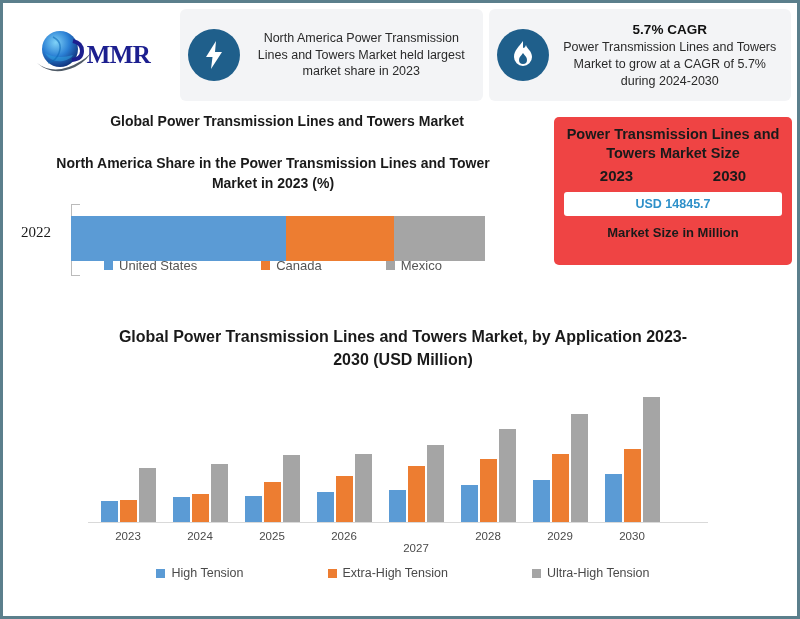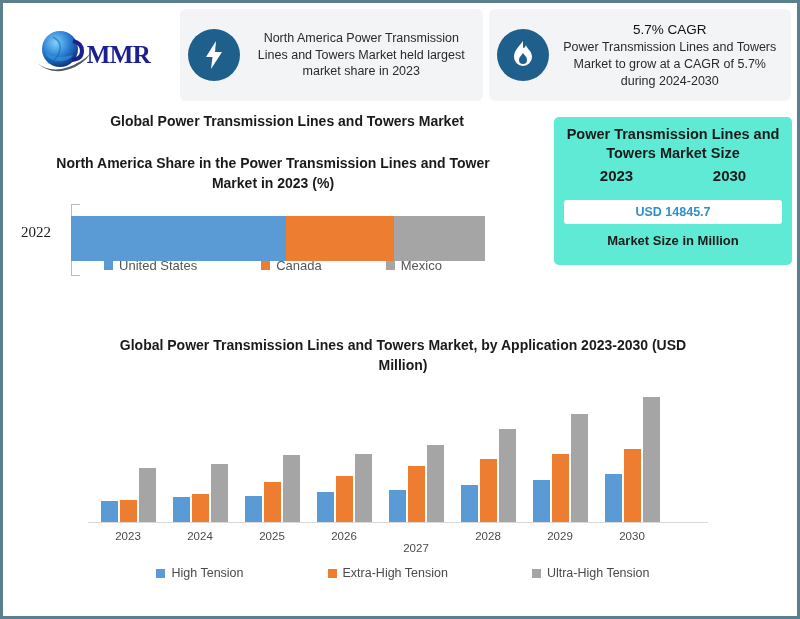--- a/index.html
+++ b/index.html
@@ -74,21 +74,21 @@
   }
   .info-text {
     flex: 1;
     text-align: center;
     font-size: 12.5px;
     line-height: 1.35;
     color: #2a2a2a;
   }
   .info-text .cagr {
     display: block;
-    font-weight: normal;
+    font-weight: bold;
     font-size: 13.5px;
     color: #111111;
   }
 
   
   .main-title {
     position: absolute;
     top: 110px;
     left: 14px;
     width: 540px;
@@ -98,21 +98,21 @@
     color: #1a1a1a;
   }
 
   
   .size-card {
     position: absolute;
     top: 114px;
     left: 551px;
     width: 238px;
     height: 148px;
-    background: #5eead4;
+    background: #ef4444;
     border-radius: 5px;
     box-sizing: border-box;
     padding: 8px 6px;
     text-align: center;
   }
   .size-card-title {
     font-size: 14.5px;
     font-weight: bold;
     color: #1a1a1a;
     line-height: 1.3;
@@ -122,21 +122,21 @@
     margin-top: 4px;
   }
   .size-years > div {
     flex: 1;
     font-size: 15px;
     font-weight: bold;
     color: #1a1a1a;
   }
   .size-values {
     display: flex;
-    margin-top: 16px;
+    margin-top: 8px;
     gap: 12px;
     padding: 0 4px;
   }
   .size-values > div {
     flex: 1;
     background: #ffffff;
     border-radius: 3px;
     padding: 5px 2px;
     font-size: 12.5px;
     font-weight: bold;
@@ -215,25 +215,25 @@
   }
   .swatch {
     width: 9px;
     height: 9px;
     display: inline-block;
   }
 
   
   .app-title {
     position: absolute;
-    top: 332px;
+    top: 322px;
     left: 110px;
     width: 580px;
     text-align: center;
-    font-size: 14px;
+    font-size: 16px;
     font-weight: bold;
     color: #1a1a1a;
     line-height: 1.45;
   }
   .app-chart {
     position: absolute;
     left: 85px;
     top: 385px;
     width: 620px;
     height: 135px;

